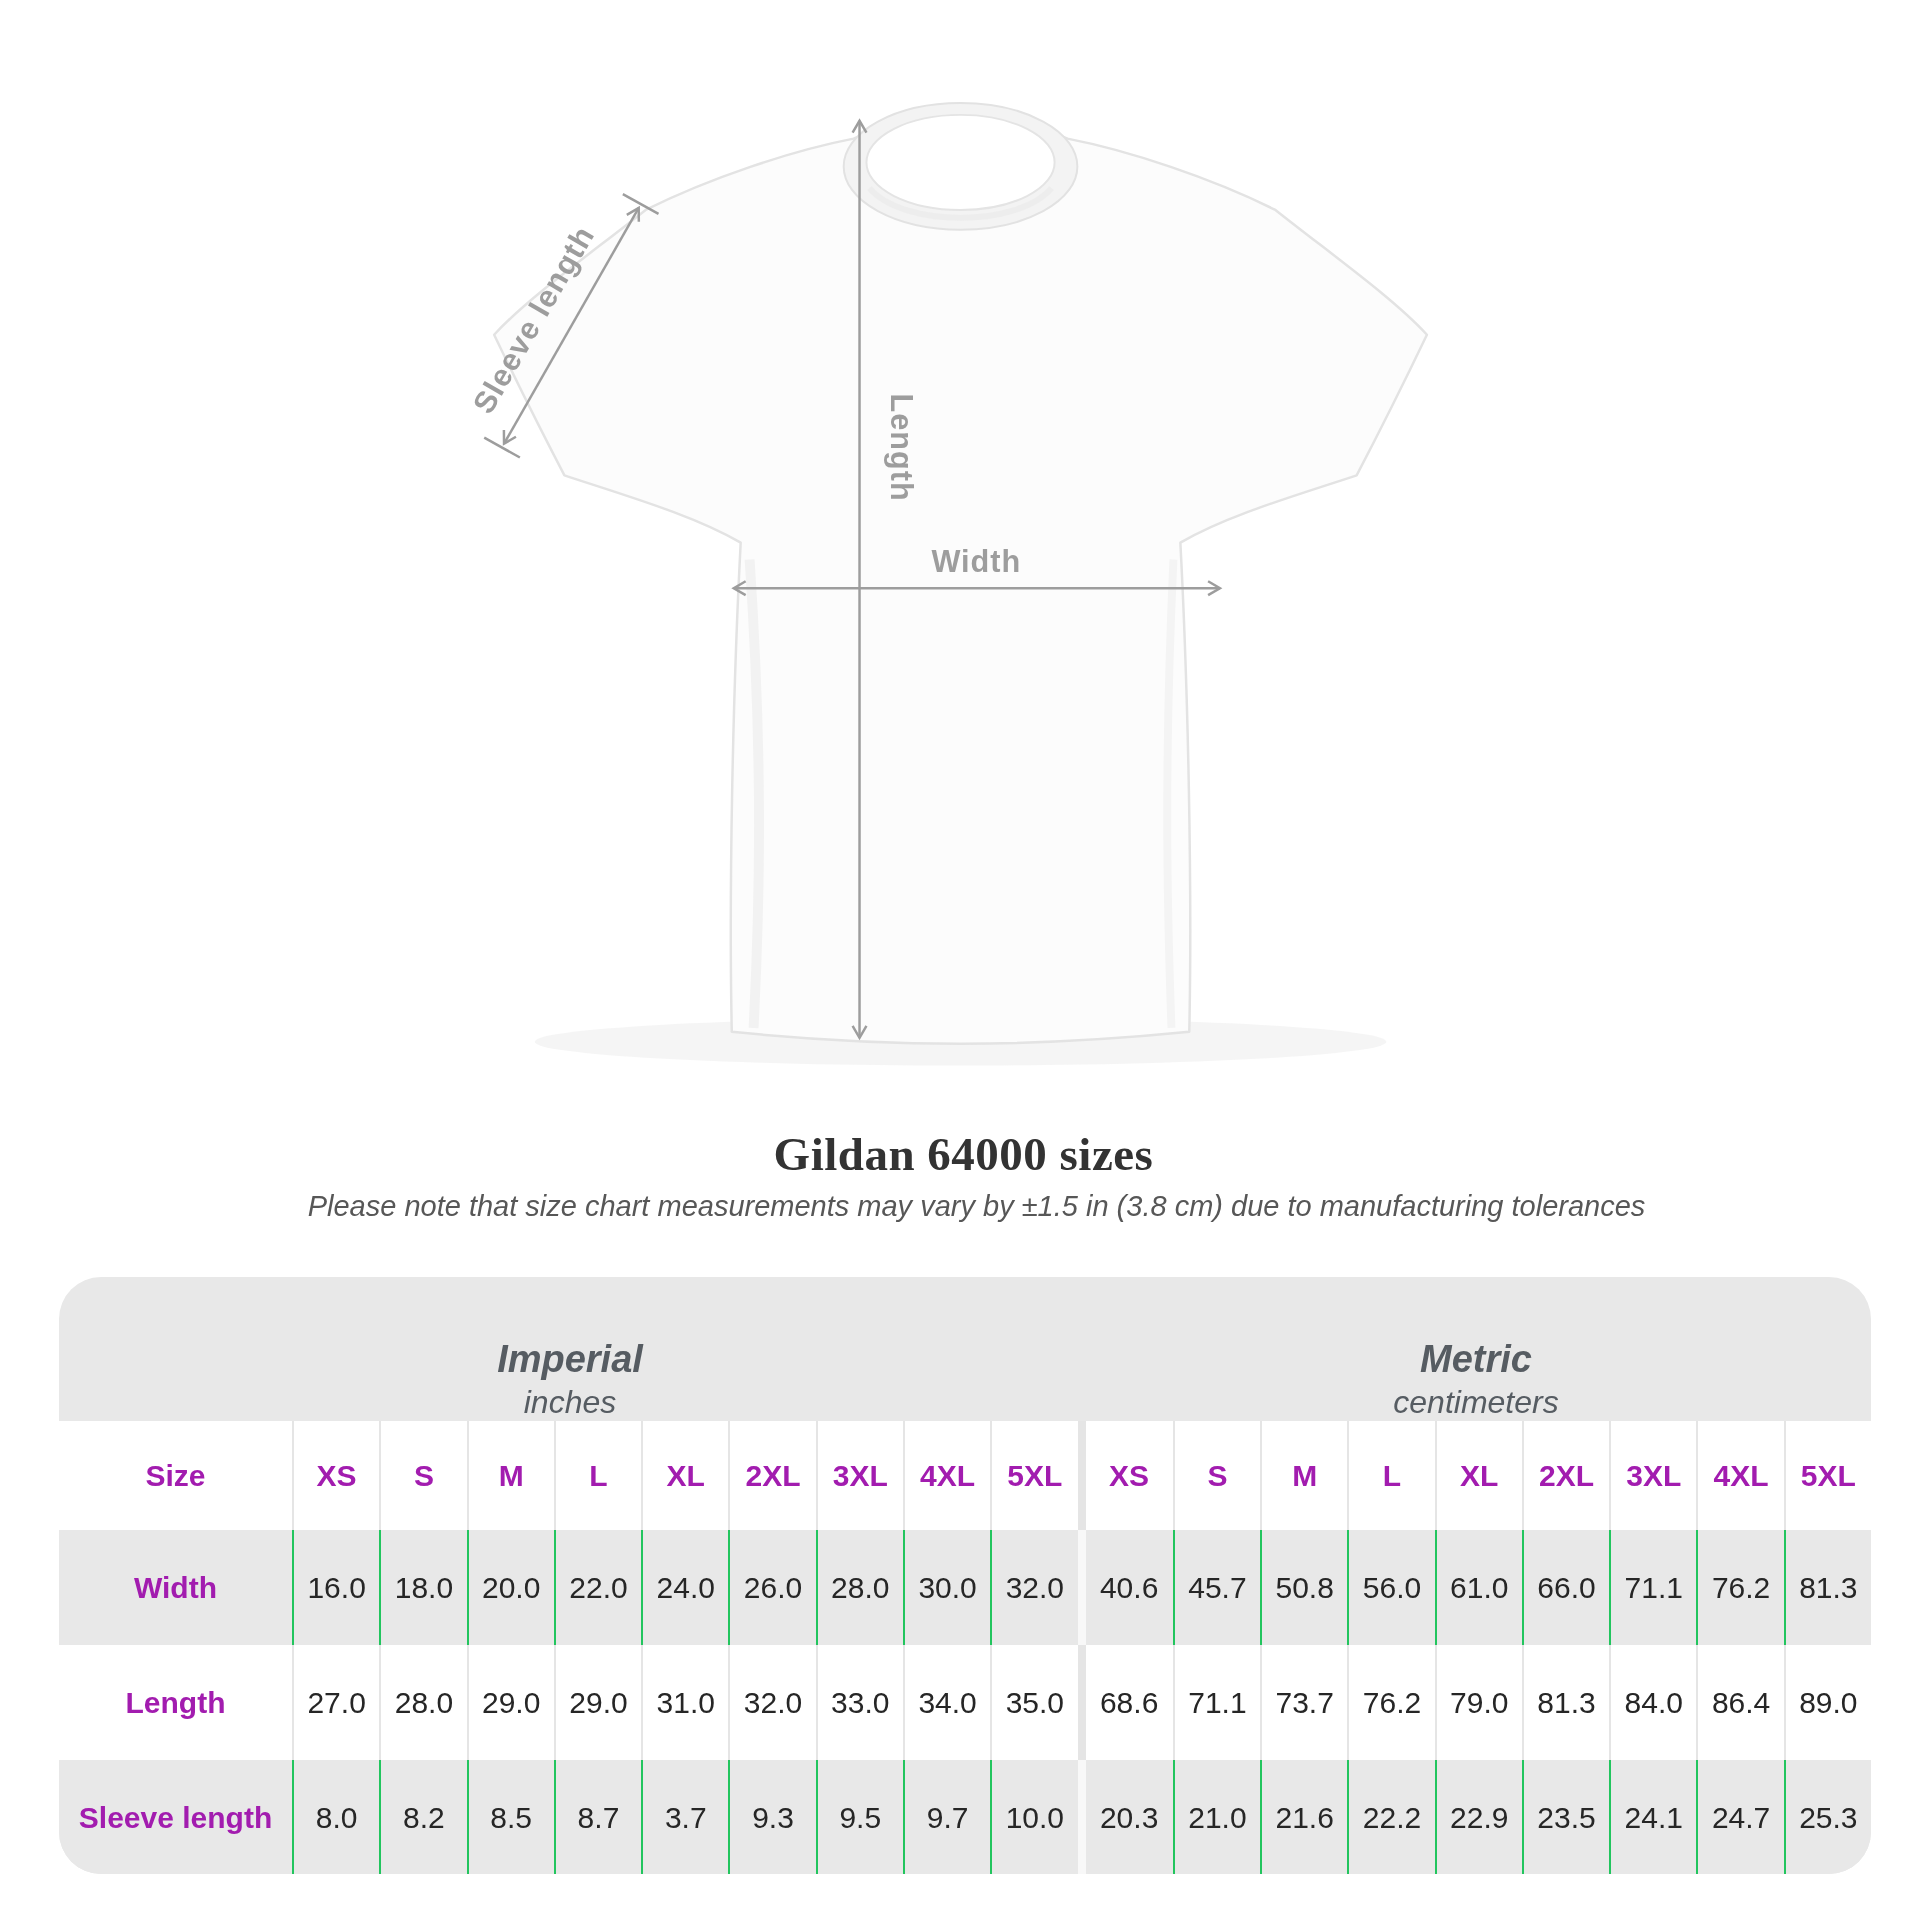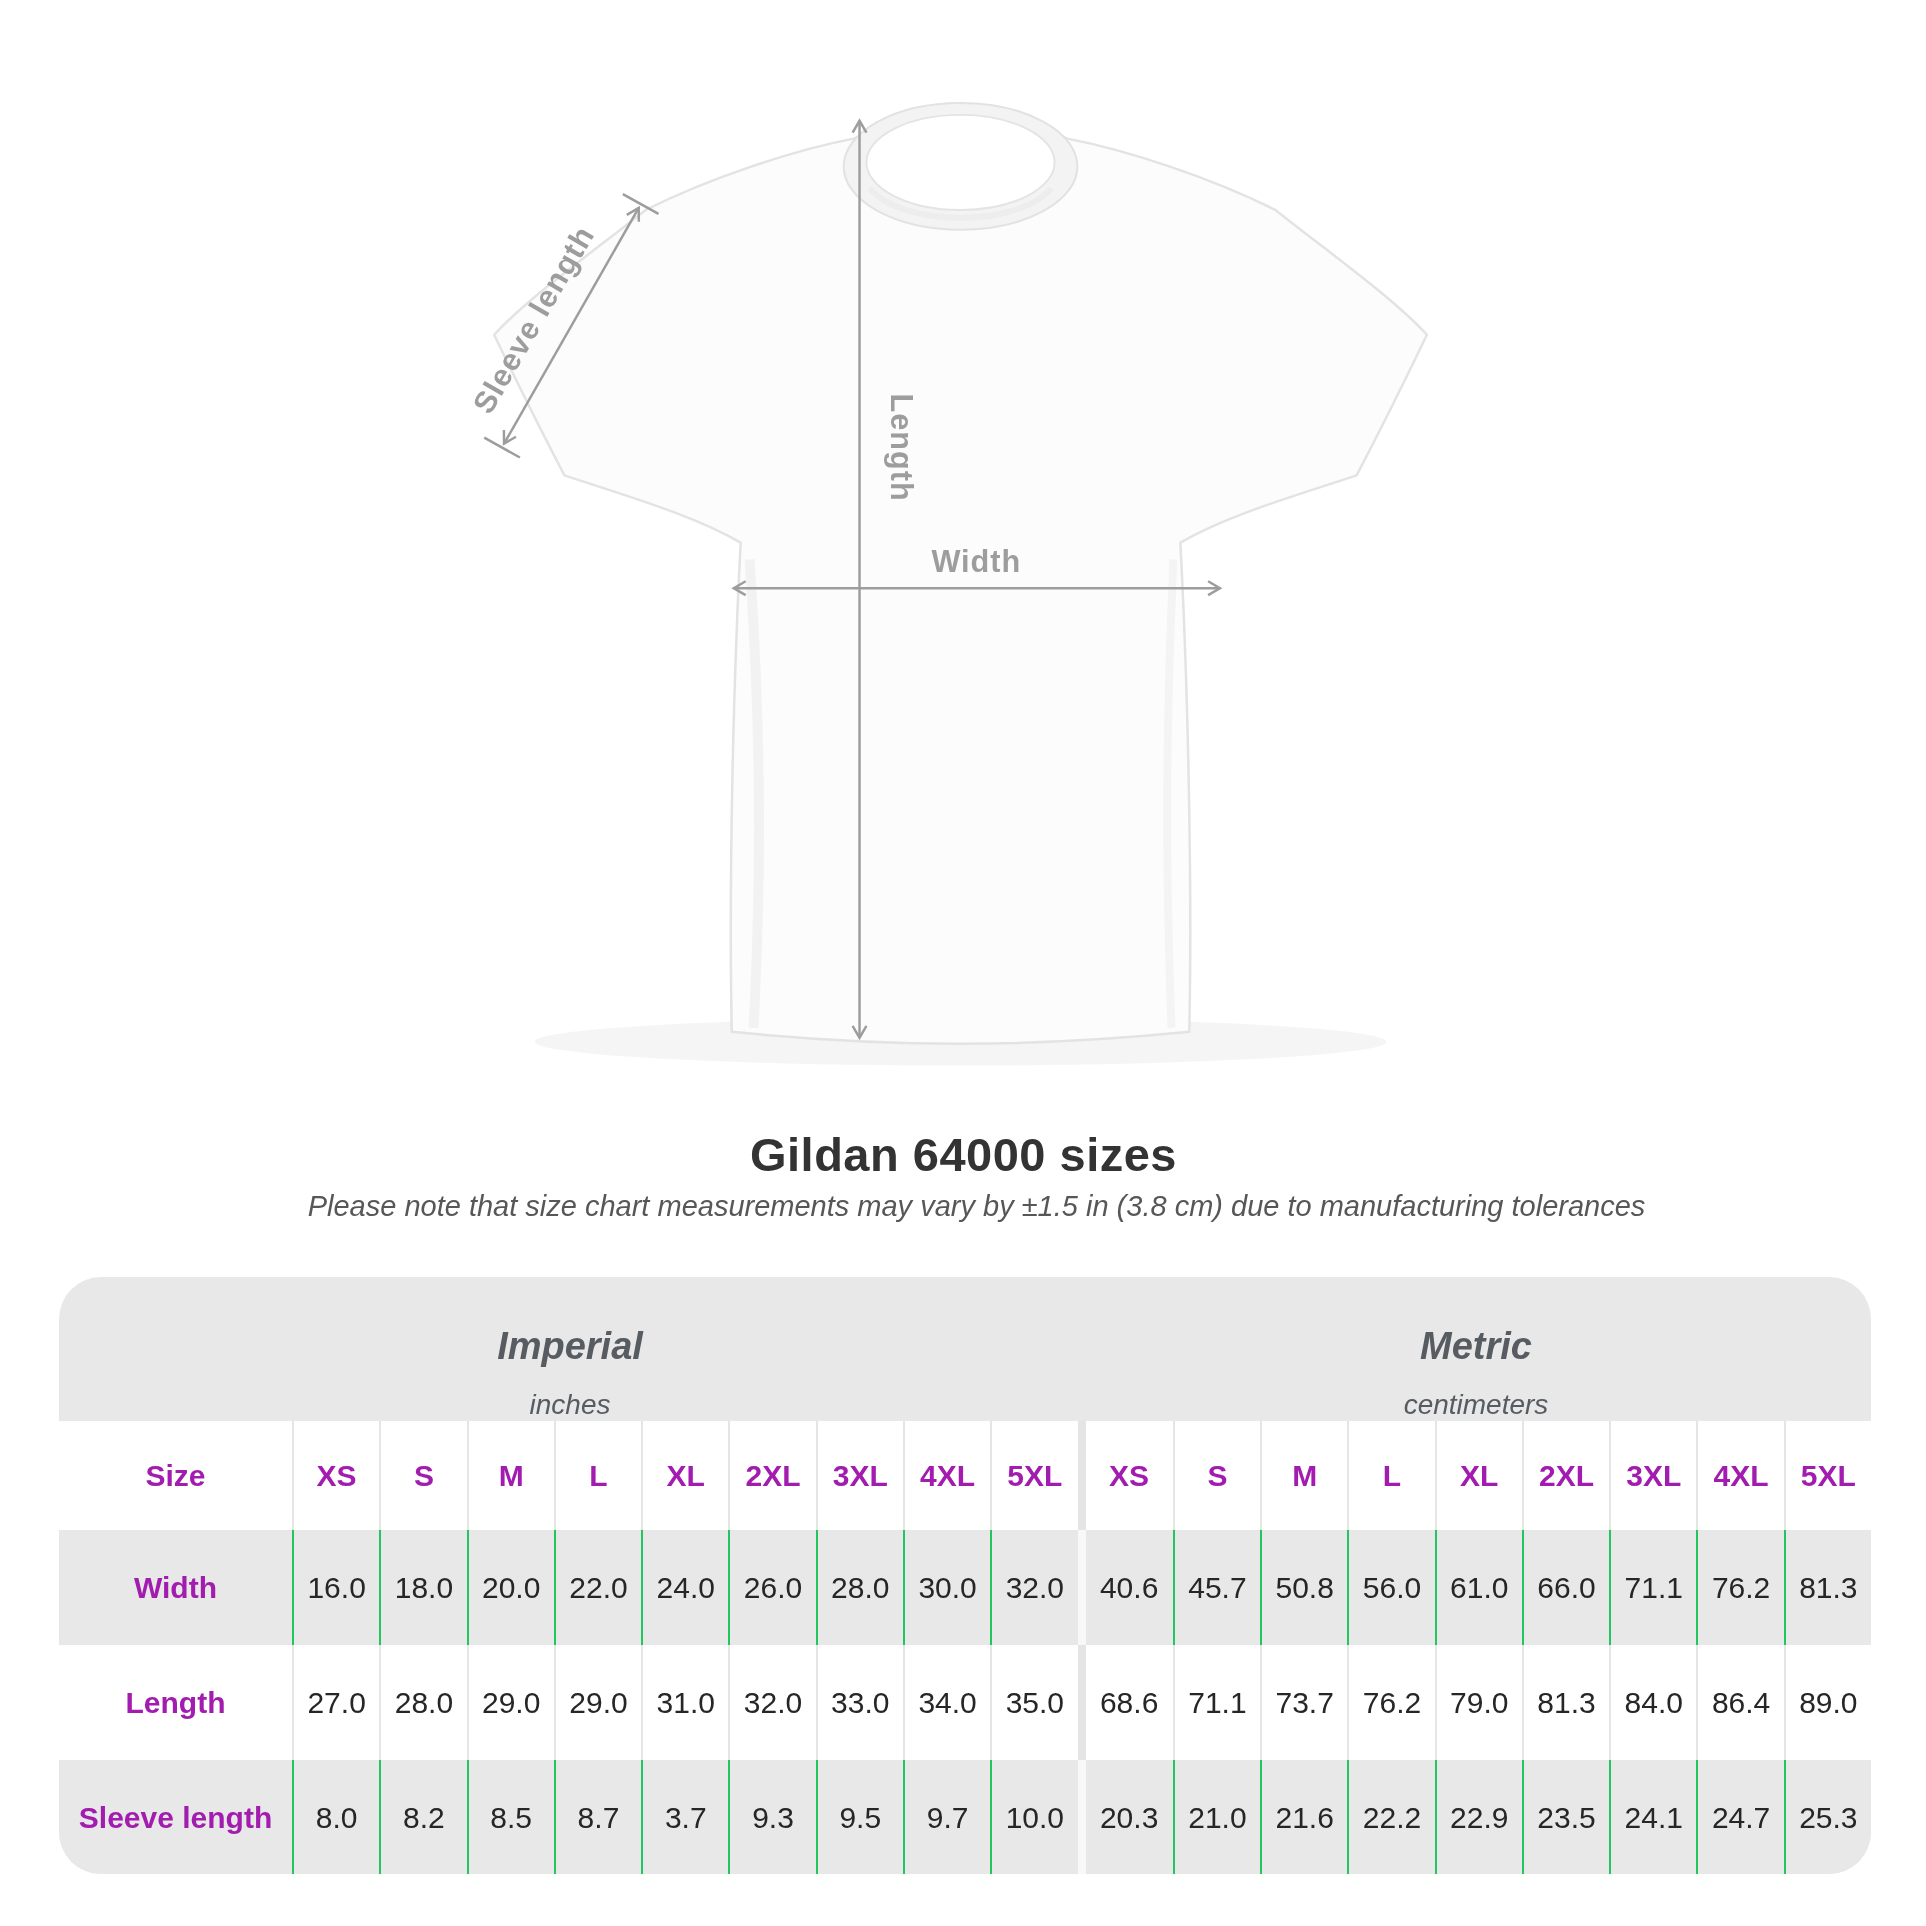--- a/index.html
+++ b/index.html
@@ -6,35 +6,35 @@
   .stage{
     position:relative;width:1927px;height:1927px;background:#ffffff;overflow:hidden;
     font-family:"Liberation Sans", sans-serif;
   }
   
   .figure-svg{position:absolute;left:0;top:0;display:block;}
   .ann-label{font-family:"Liberation Sans",sans-serif;font-size:31px;font-weight:bold;fill:#9d9d9d;letter-spacing:1px;}
   
   .page-title{
     position:absolute;left:0;top:1127px;width:100%;text-align:center;
-    font-size:47px;font-weight:bold;color:#333333;letter-spacing:0.5px;
+    font-size:47px;font-weight:bold;color:#333333;letter-spacing:0.5px;font-family:Liberation Serif, serif;
   }
   .page-subtitle{
     position:absolute;left:0;top:1190px;width:100%;text-align:center;
     font-size:29px;font-style:italic;color:#575757;padding-left:13px;
   }
   
   .size-table{
     position:absolute;left:59px;top:1277px;width:1812px;height:597px;
     background:#e8e8e8;border-radius:42px;overflow:hidden;
   }
   .band{display:grid;grid-template-columns:1022px 790px;height:144px;}
   .bsec{display:flex;flex-direction:column;align-items:center;justify-content:flex-end;padding-top:6px;}
   .section-title{font-size:38px;font-weight:bold;font-style:italic;color:#565c62;}
-  .section-unit{font-size:28px;font-style:italic;color:#565c62;margin-top:21px;}
+  .section-unit{font-size:32px;font-style:italic;color:#565c62;margin-top:3px;}
   .trow{display:grid;grid-template-columns:233px repeat(9,1fr) 8px repeat(9,1fr);}
   .trow.head{height:109px;background:#ffffff;}
   .trow.rg{height:115px;background:#e8e8e8;}
   .trow.rw{height:115px;background:#ffffff;}
   .cell{display:flex;align-items:center;justify-content:center;font-size:30px;}
   .trow.head .cell,.trow.rw .cell{border-left:2px solid #e5e5e5;}
   .trow.rg .cell{border-left:2px solid #22c55e;}
   .cell:first-child,.cell.nb{border-left:none !important;}
   .cell.div{border-left:none !important;padding:0;}
   .trow.head .cell.div,.trow.rw .cell.div{background:#e5e5e5;}

